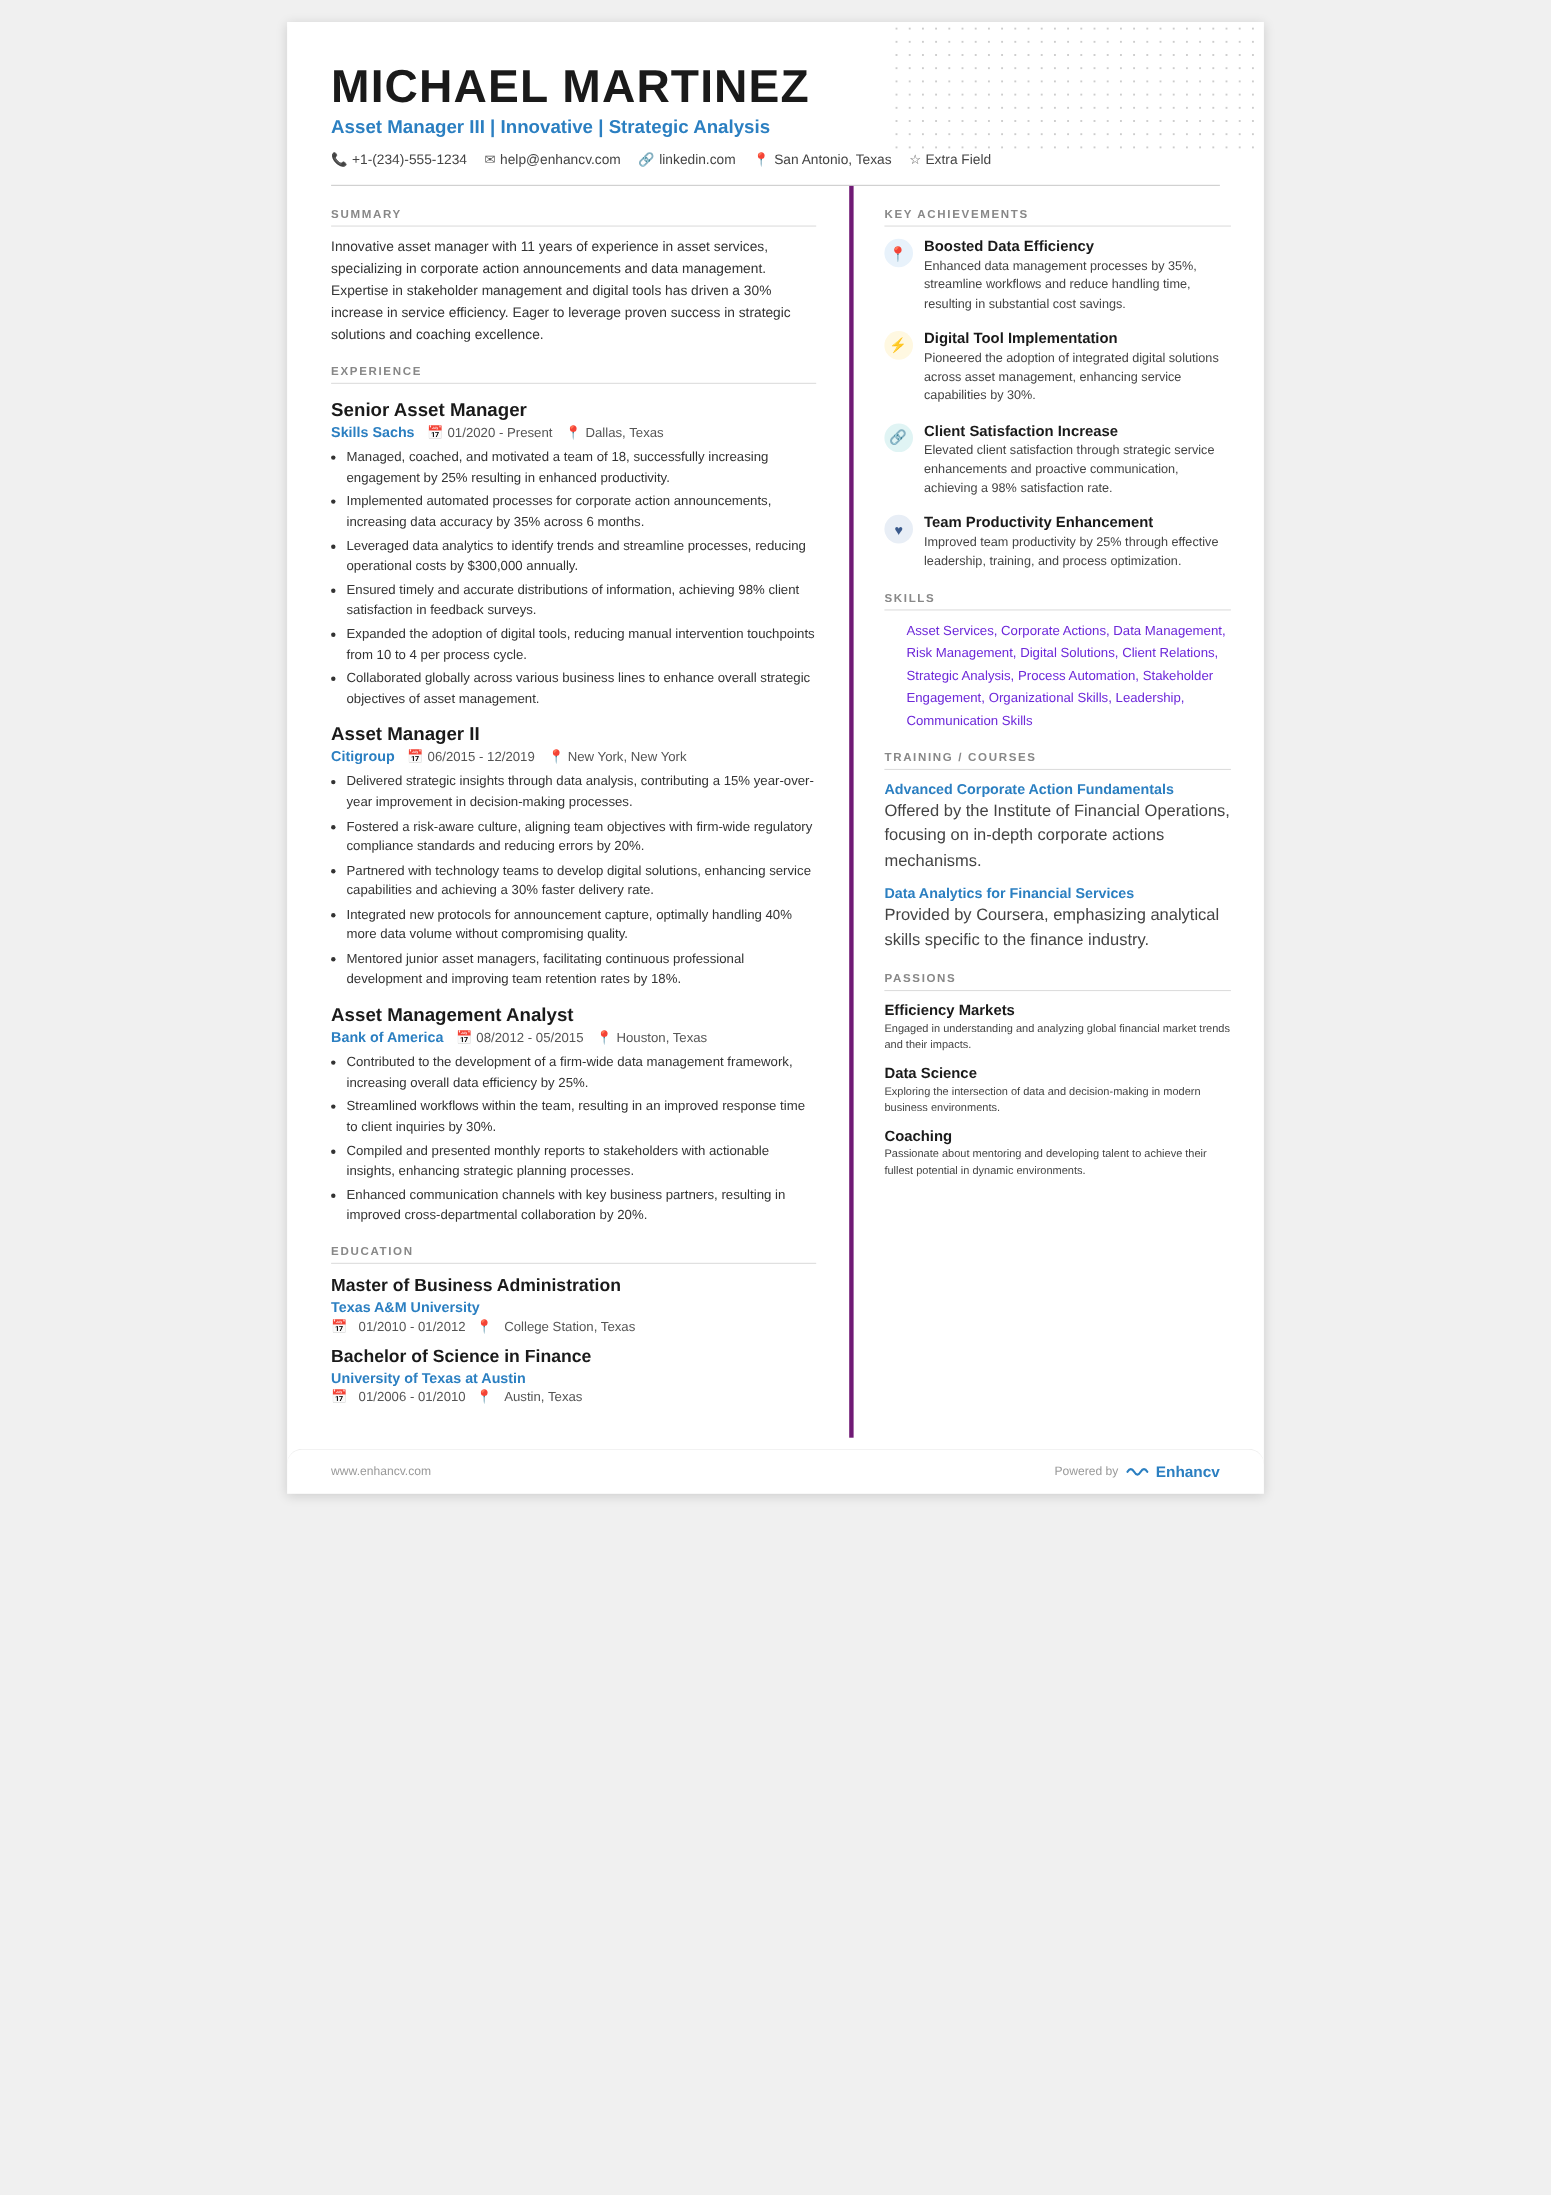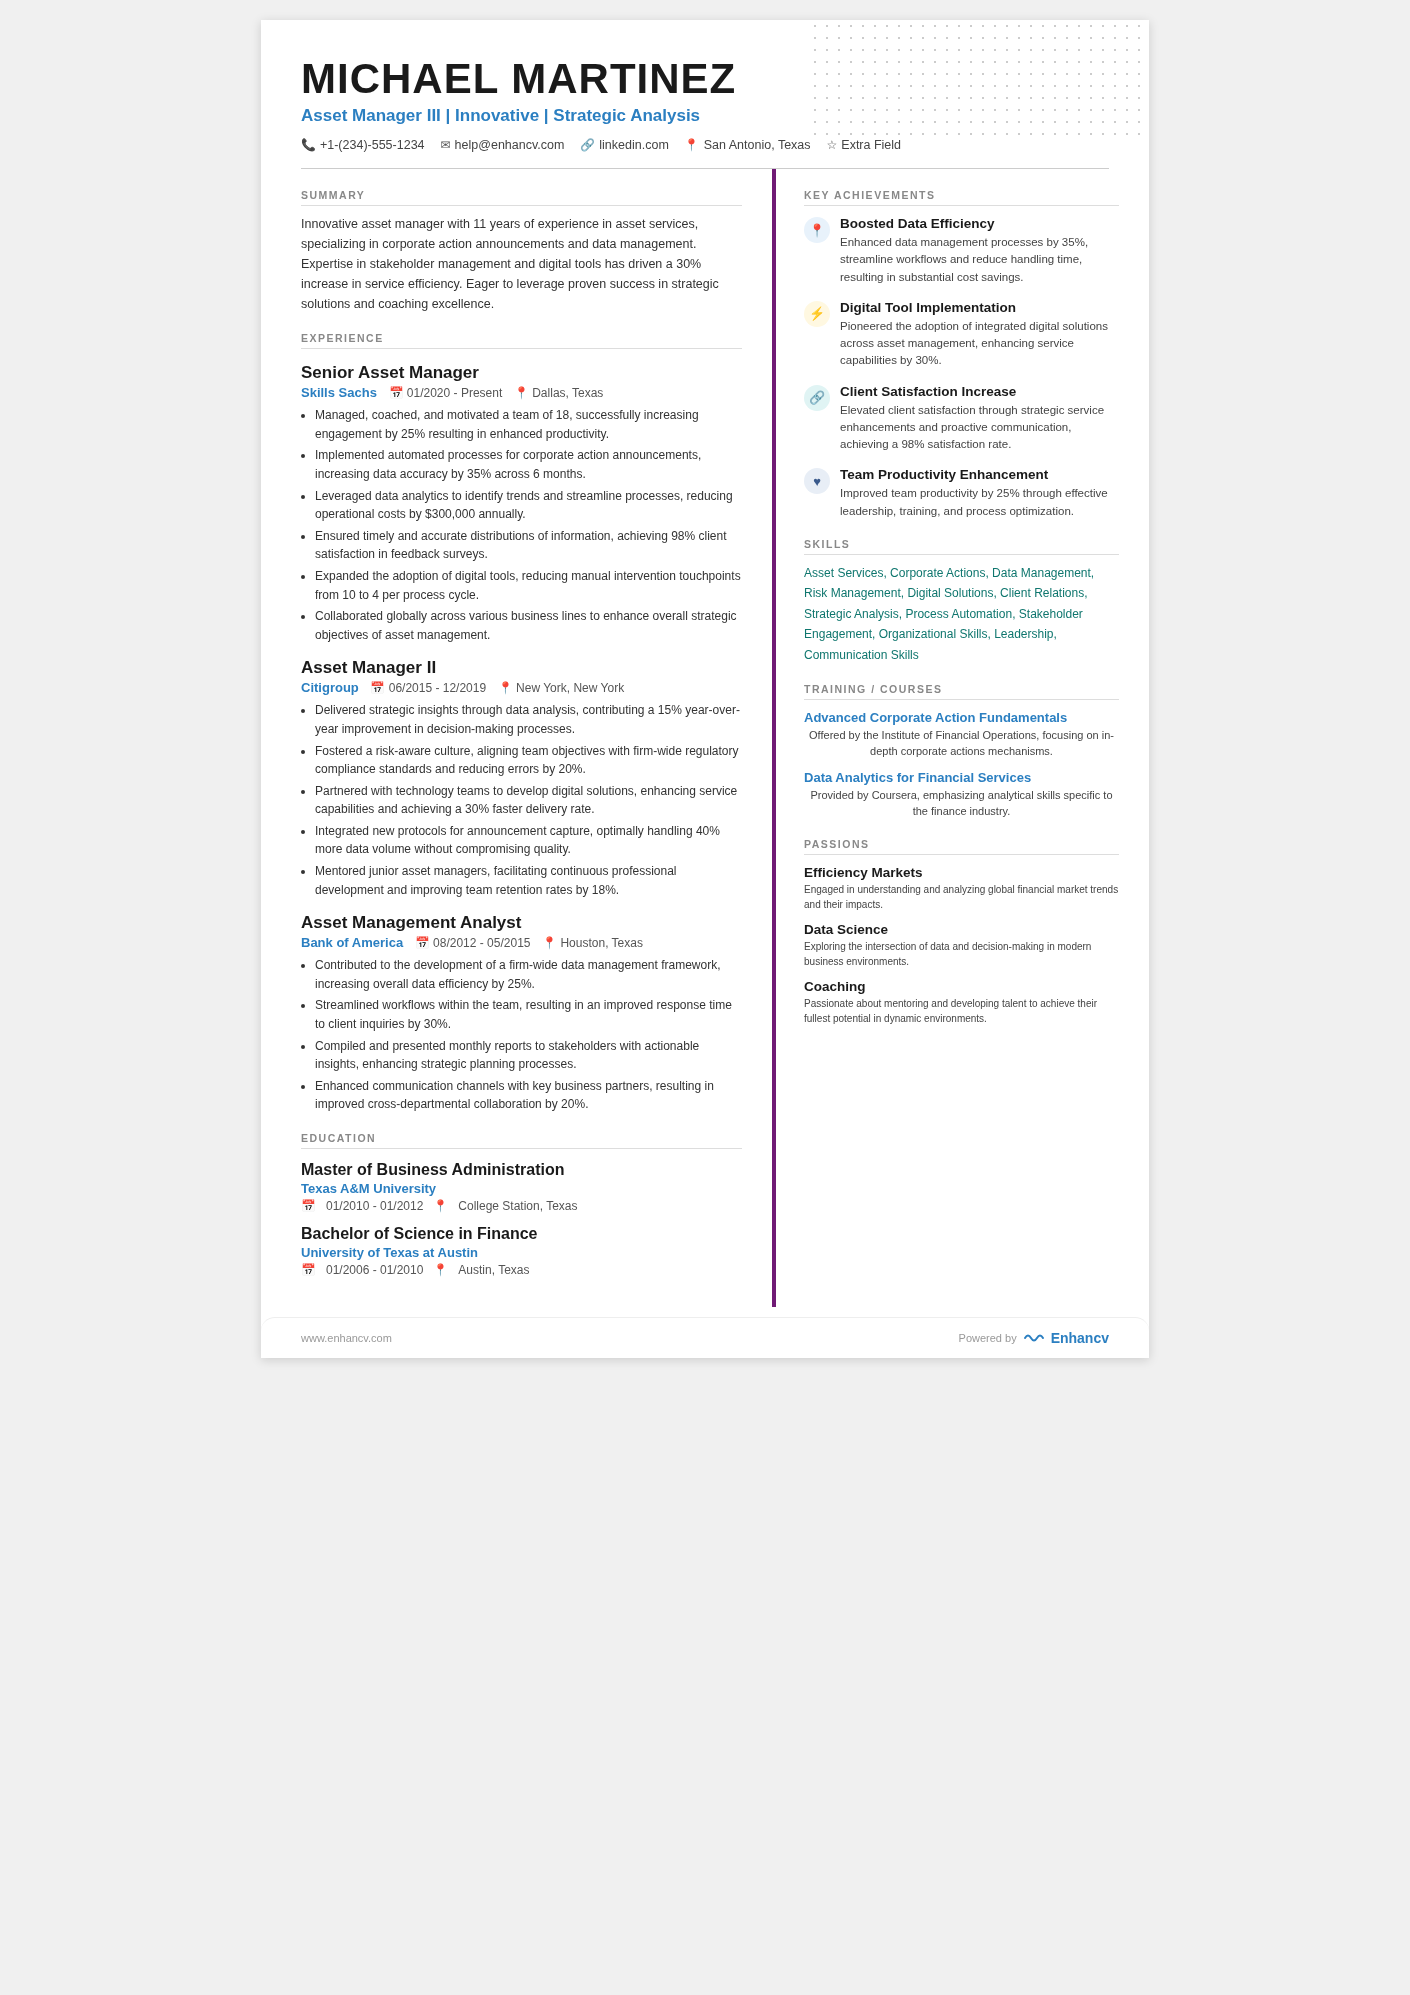--- a/index.html
+++ b/index.html
@@ -194,39 +194,39 @@
       margin-bottom: 3px;
     }
     .achievement-desc {
       font-size: 11.5px;
       color: #444;
       line-height: 1.5;
     }
     
     .skills-text {
       font-size: 12px;
-      color: #0f766e;
+      color: #6d28d9;
       line-height: 1.7;
       margin-top: 6px;
+      margin-left: 20px;
     }
     
     .training-item {
       margin-top: 10px;
     }
     .training-title {
       font-size: 13px;
       font-weight: 600;
       color: #2b7fc1;
       margin-bottom: 2px;
     }
     .training-desc {
-      font-size: 11px;
+      font-size: 15px;
       color: #444;
       line-height: 1.5;
-      text-align: center;
     }
     
     .passion-item {
       margin-top: 10px;
     }
     .passion-title {
       font-size: 13.5px;
       font-weight: 700;
       color: #1a1a1a;
       margin-bottom: 2px;

